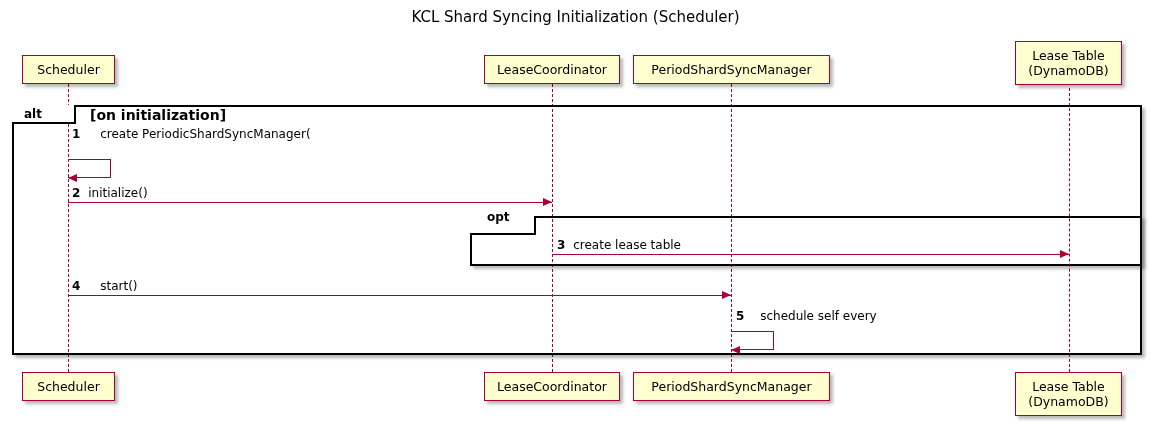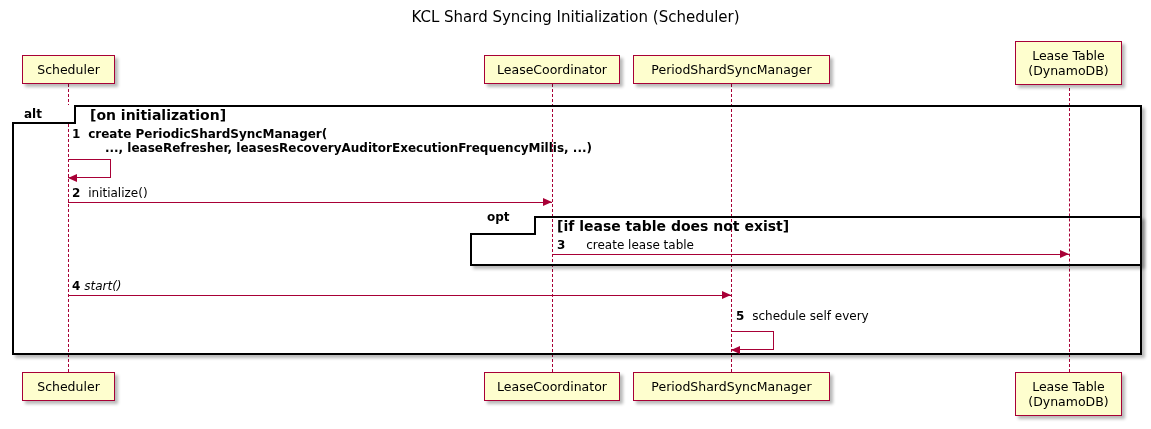--- a/index.html
+++ b/index.html
@@ -158,57 +158,55 @@
     <span>(DynamoDB)</span>
   </div>
 
   <div class="frame shadowed" style="left:12px; top:105px; width:1130px; height:250px;"></div>
   <div class="frame-tab" style="left:12px; top:105px; width:64px;"></div>
   <div class="frame-tab-label" style="left:24px; top:107px;">alt</div>
   <div class="frame-guard" style="left:90px; top:107px;">[on initialization]</div>
 
   <div class="msg-label" style="left:72px; top:127px;">
     <span class="msg-num">1</span>
-    <span style="display:inline-block; vertical-align:top; margin-left:4px;font-weight:bold;">
+    <span style="display:inline-block; vertical-align:top; margin-left:16px;">
       <span style="display:block;">create PeriodicShardSyncManager(</span>
-      <span style="display:block; white-space:pre;">    ..., leaseRefresher, leasesRecoveryAuditorExecutionFrequencyMillis, ...)</span>
     </span>
   </div>
   <div class="self-loop" style="left:68px; top:159px; width:43px; height:19px;"></div>
   <div class="arrow-head left" style="left:68px; top:174px;"></div>
 
   <div class="msg-label" style="left:72px; top:186px;text-align:right;">
     <span class="msg-num">2</span>
     <span style="margin-left:4px;">initialize()</span>
   </div>
   <div class="msg-line" style="left:68px; top:202px; width:484px;"></div>
   <div class="arrow-head right" style="left:543px; top:198px;"></div>
 
   <div class="frame shadowed" style="left:470px; top:216px; width:672px; height:50px;"></div>
   <div class="frame-tab" style="left:470px; top:216px; width:66px;"></div>
   <div class="frame-tab-label" style="left:487px; top:210px;">opt</div>
-  <div class="frame-guard" style="left:557px; top:218px;">[if lease table does not exist]</div>
 
   <div class="msg-label" style="left:557px; top:238px;">
     <span class="msg-num">3</span>
-    <span style="margin-left:17px;">create lease table</span>
+    <span style="margin-left:4px;">create lease table</span>
   </div>
   <div class="msg-line" style="left:552px; top:254px; width:517px;"></div>
   <div class="arrow-head right" style="left:1060px; top:250px;"></div>
 
   <div class="msg-label" style="left:72px; top:279px;">
     <span class="msg-num">4</span>
-    <span style="margin-left:0;font-style:italic;">start()</span>
+    <span style="margin-left:16px;">start()</span>
   </div>
   <div class="msg-line" style="left:68px; top:295px; width:663px;"></div>
   <div class="arrow-head right" style="left:722px; top:291px;"></div>
 
   <div class="msg-label" style="left:736px; top:309px;">
     <span class="msg-num">5</span>
-    <span style="display:inline-block; vertical-align:top; margin-left:4px;">
+    <span style="display:inline-block; vertical-align:top; margin-left:12px;">
       <span style="display:block;">schedule self every</span>
     </span>
   </div>
   <div class="self-loop" style="left:731px; top:331px; width:43px; height:19px;"></div>
   <div class="arrow-head left" style="left:731px; top:346px;"></div>
 
   <div class="participant" style="left:22px; top:372px; width:93px; height:29px;">
     <span>Scheduler</span>
   </div>
 

